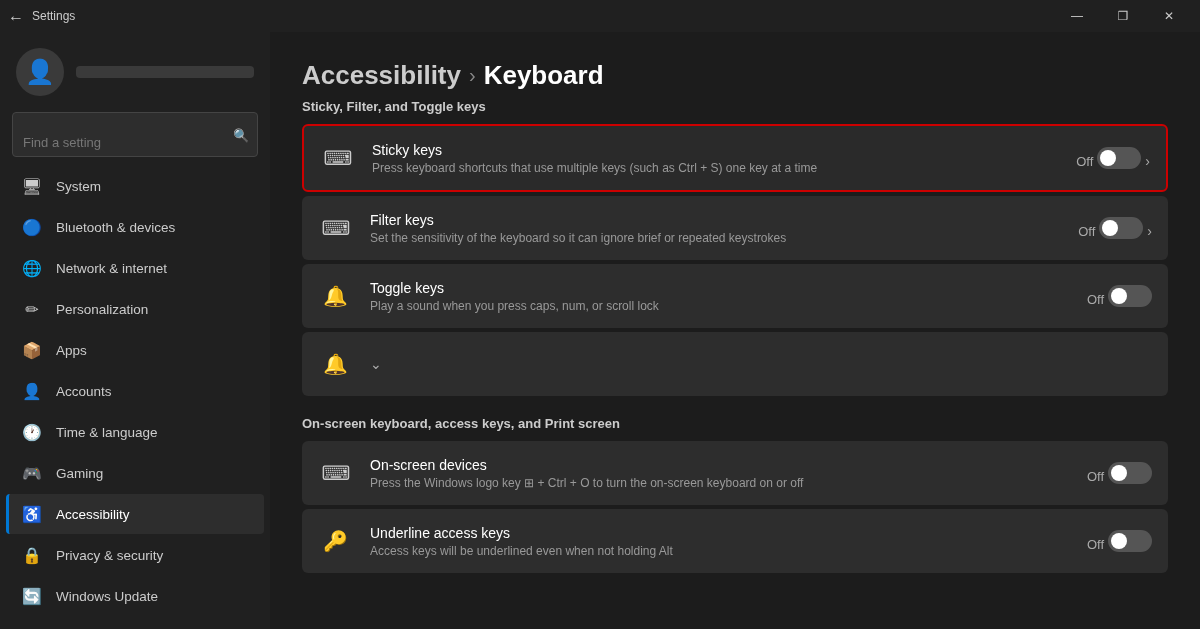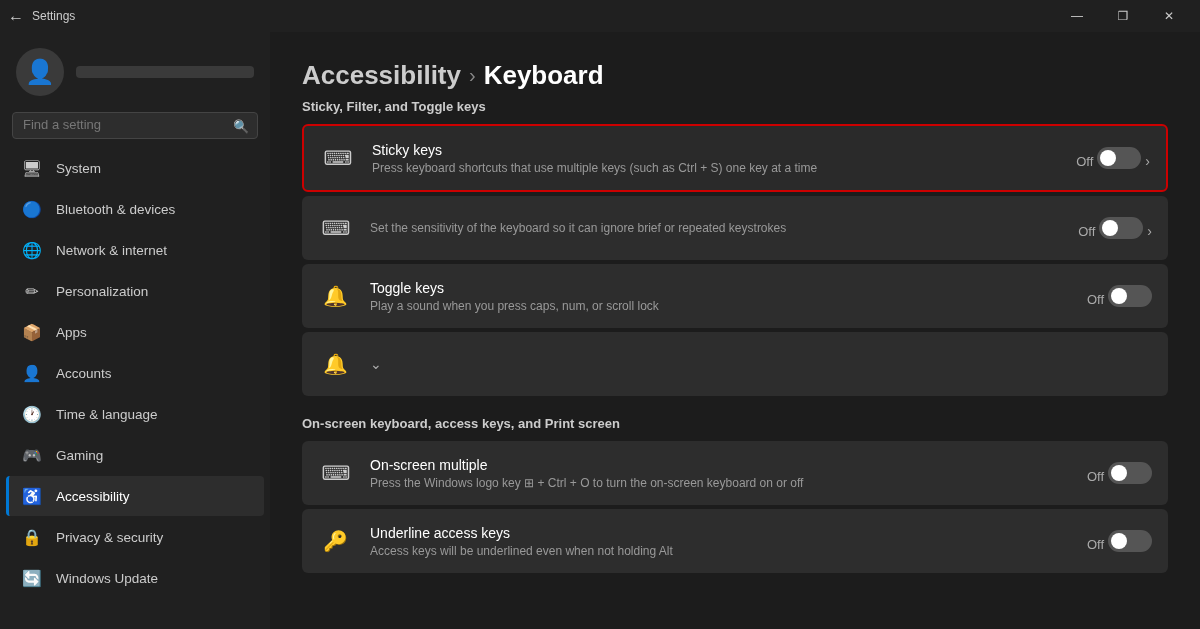--- a/index.html
+++ b/index.html
@@ -106,21 +106,21 @@
 
     .search-box {
       margin: 4px 12px 8px 12px;
       position: relative;
     }
     .search-input {
       width: 100%;
       background: #2d2d2d;
       border: 1px solid #444;
       border-radius: 4px;
-      padding: 4px 30px 6px 10px;
+      padding: 22px 30px 6px 10px;
       color: #ccc;
       font-size: 13px;
       outline: none;
     }
     .search-input::placeholder { color: #777; }
     .search-icon-btn {
       position: absolute;
       right: 8px;
       top: 50%;
       transform: translateY(-50%);
@@ -380,20 +380,21 @@
       </div>
       <div class="setting-right">
         <span class="setting-status">Off</span>
         <div class="toggle"></div>
         <span class="chevron-right">›</span>
       </div>
     </div>
         <div class="setting-card">
       <div class="setting-icon">⌨</div>
       <div class="setting-text">
+        <div class="setting-name">Filter keys</div>
         <div class="setting-desc">Set the sensitivity of the keyboard so it can ignore brief or repeated keystrokes</div>
       </div>
       <div class="setting-right">
         <span class="setting-status">Off</span>
         <div class="toggle"></div>
         <span class="chevron-right">›</span>
       </div>
     </div>
         <div class="setting-card">
       <div class="setting-icon">🔔</div>
@@ -414,21 +415,21 @@
           </div>
     </div>
       </div>
 
     <div class="section-title section-gap">On-screen keyboard, access keys, and Print screen</div>
 
     <div id="settings-list2">
         <div class="setting-card">
       <div class="setting-icon">⌨</div>
       <div class="setting-text">
-        <div class="setting-name">On-screen multiple</div>
+        <div class="setting-name">On-screen devices</div>
         <div class="setting-desc">Press the Windows logo key ⊞ + Ctrl + O to turn the on-screen keyboard on or off</div>
       </div>
       <div class="setting-right">
         <span class="setting-status">Off</span>
         <div class="toggle"></div>
 
       </div>
     </div>
         <div class="setting-card">
       <div class="setting-icon">🔑</div>

